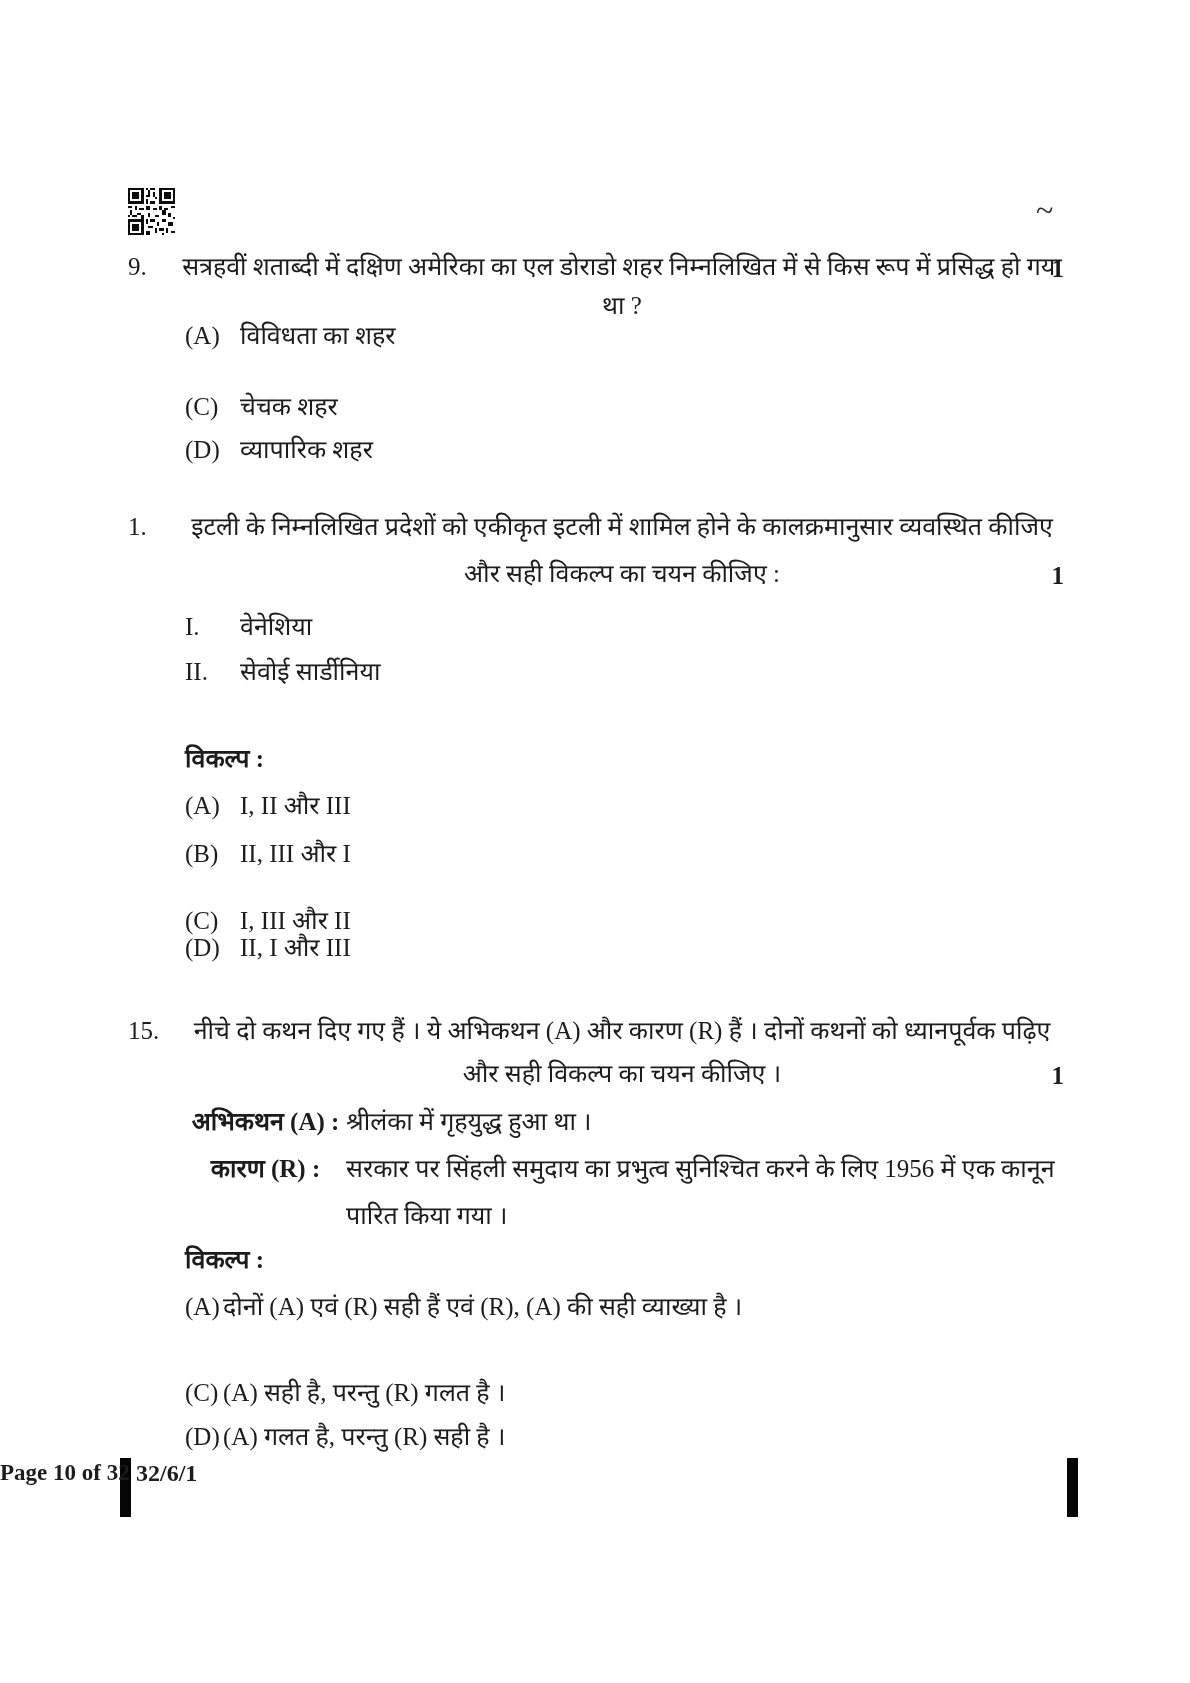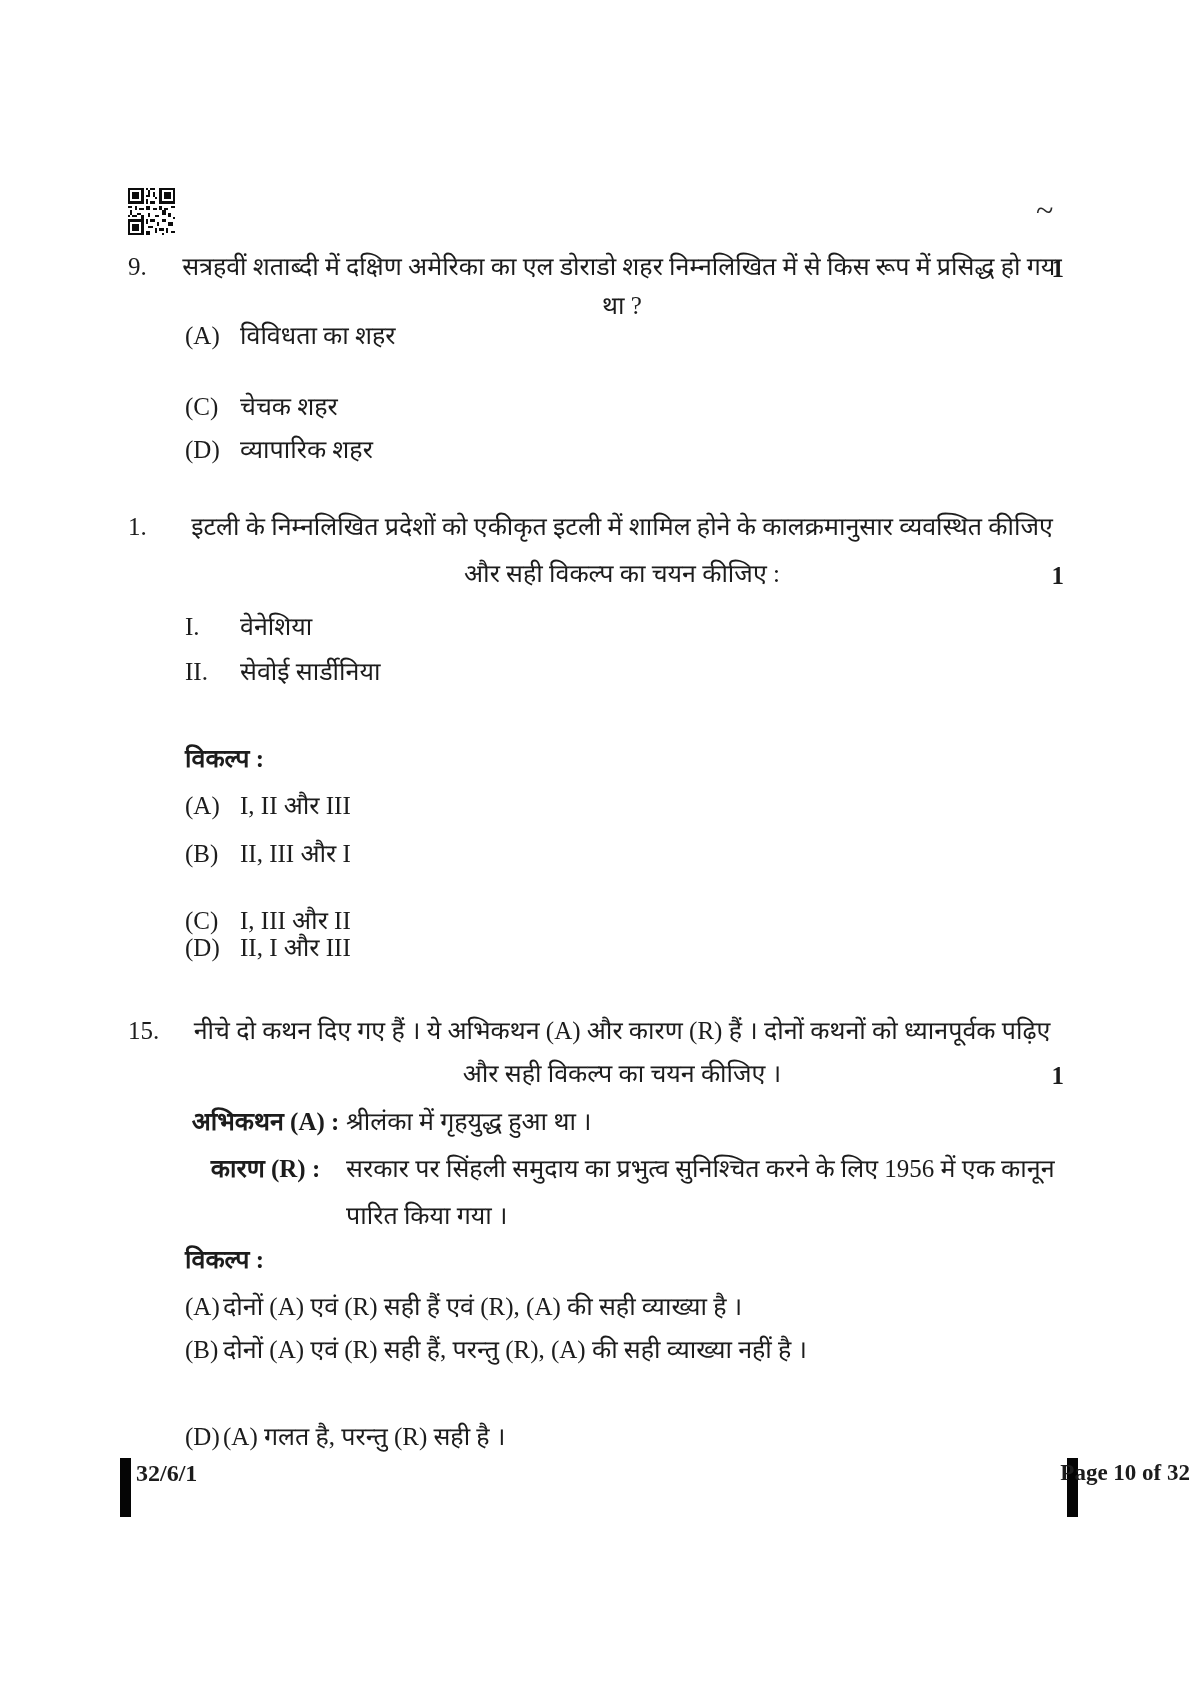--- a/index.html
+++ b/index.html
@@ -22,21 +22,21 @@
   .optn .lab{display:inline-block;width:38px;}
   .marks{position:absolute;right:2px;top:2px;font-weight:700;font-size:25px;}
   .bold{font-weight:700;text-align:center;}
   .alabel{display:inline-block;width:161px;}
   .indent2{padding-left:218px;box-sizing:border-box;}
   .vik{padding-left:57px;box-sizing:border-box;font-weight:700;}
   .bar{position:absolute;top:1458px;width:11px;height:59px;background:#050505;}
   .bar-l{left:120px;}
   .bar-r{left:1067px;}
   .fcode{position:absolute;left:136px;top:1460px;font-size:24px;font-weight:700;}
-  .fpage{position:absolute;left:0;top:1460px;width:1190px;text-align:right;font-size:23px;font-weight:700;}
+  .fpage{position:absolute;left:0;top:1460px;width:1190px;text-align:left;font-size:23px;font-weight:700;}
 </style>
 </head>
 <body>
 
 <div class="page">
 
   <svg class="qr" viewBox="0 0 21 21" shape-rendering="crispEdges" aria-hidden="true">
     <rect x="0" y="0" width="21" height="21" fill="#ffffff"></rect>
     <g fill="#0c0c0c">
       <rect x="0" y="0" width="7" height="7"></rect>
@@ -147,22 +147,22 @@
     <span class="alabel bold">अभिकथन (A) :</span><span>श्रीलंका में गृहयुद्ध हुआ था ।</span>
   </div>
   <div class="row opt" style="top:1150px">
     <span class="alabel bold">कारण (R) :</span><span>सरकार पर सिंहली समुदाय का प्रभुत्व सुनिश्चित करने के लिए 1956 में एक कानून</span>
   </div>
   <div class="row indent2" style="top:1197px">पारित किया गया ।</div>
   <div class="row vik" style="top:1241px">विकल्प :</div>
   <div class="row opt optn" style="top:1288px">
     <span class="lab">(A)</span><span>दोनों (A) एवं (R) सही हैं एवं (R), (A) की सही व्याख्या है ।</span>
   </div>
-  <div class="row opt optn" style="top:1331px">
-    <span class="lab">(B)</span><span>दोनों (A) एवं (R) सही हैं, परन्तु (R), (A) की सही व्याख्या नहीं है ।</span>
+  <div class="row opt optn" style="top:1374px">
+    <span class="lab">(C)</span><span>(A) सही है, परन्तु (R) गलत है ।</span>
   </div>
   <div class="row opt optn" style="top:1418px">
     <span class="lab">(D)</span><span>(A) गलत है, परन्तु (R) सही है ।</span>
   </div>
 
   <div class="bar bar-l"></div>
   <div class="bar bar-r"></div>
   <div class="fcode">32/6/1</div>
   <div class="fpage">Page 10 of 32</div>
 

